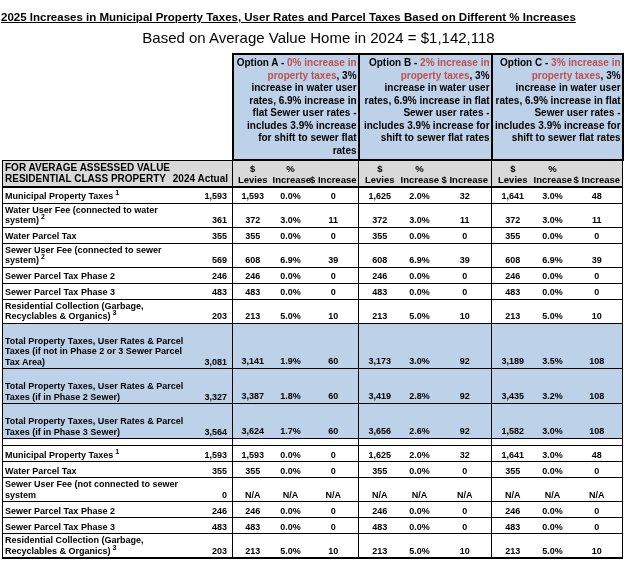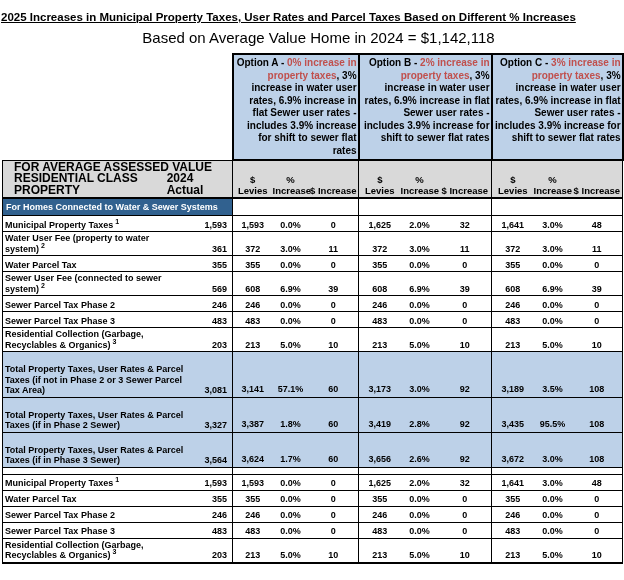--- a/index.html
+++ b/index.html
@@ -17,21 +17,21 @@
     text-align:right;font-size:10px;line-height:12.5px;
     padding:2px 1px;vertical-align:top;
   }
   .opthead .red{color:var(--accent-red,#c0504d);}
   .shead{background:var(--header-gray,#d9d9d9);
     border-top:1px solid var(--border,#000);border-bottom:1px solid var(--border,#000);
     font-size:9.5px;line-height:11px;text-align:center;padding:1px 0;}
   .cornerhead{background:var(--header-gray,#d9d9d9);
     border-top:1px solid var(--border,#000);border-bottom:1px solid var(--border,#000);
     border-left:1px solid var(--border,#000);
-    font-size:12px;line-height:11.5px;padding:1px 11px;vertical-align:top;}
+    font-size:10px;line-height:11.5px;padding:1px 2px;vertical-align:top;}
   .ch-line2{display:flex;justify-content:space-between;align-items:flex-end;}
   .ch-actual{padding-right:2px;}
   
   .vs{border-left:1px solid var(--border,#000);}
   .re{border-right:1px solid var(--border,#000);}
   .lblact{border-left:1px solid var(--border,#000);
     border-top:1px solid var(--border,#000);border-bottom:1px solid var(--border,#000);
     font-size:9px;line-height:10.5px;padding:1px 0 1px 2px;}
   .lblwrap{display:flex;align-items:flex-end;}
   .lbl{flex:1 1 auto;min-width:0;}
@@ -122,47 +122,41 @@
             <div>%</div>
             <div>Increase</div>
           </td>
       <td class="shead re">
             <div>$ Increase</div>
           </td>
     </tr>
 
     </tbody>
       <tbody id="tbody">
-        <tr class="r-section">
-    <td class="sec" colspan="2"><span>For Homes Connected to Water &amp; Sewer Systems</span></td>
-    <td class="gap vs" colspan="3"></td>
-    <td class="gap vs" colspan="3"></td>
-    <td class="gap vs re" colspan="3"></td>
-  </tr>
         <tr class="r-data">
     <td class="lblact" colspan="2">
       <div class="lblwrap">
         <span class="lbl"><span>Municipal Property Taxes</span><sup>&nbsp;1</sup></span>
         <span class="act">1,593</span>
       </div>
     </td>
     <td class="val vs">1,593</td>
     <td class="val">0.0%</td>
     <td class="val">0</td>
     <td class="val vs">1,625</td>
     <td class="val">2.0%</td>
     <td class="val">32</td>
     <td class="val vs">1,641</td>
     <td class="val">3.0%</td>
     <td class="val re">48</td>
   </tr>
         <tr class="r-data">
     <td class="lblact" colspan="2">
       <div class="lblwrap">
-        <span class="lbl"><span>Water User Fee (property to water system)</span><sup>&nbsp;2</sup></span>
+        <span class="lbl"><span>Water User Fee (connected to water system)</span><sup>&nbsp;2</sup></span>
         <span class="act">361</span>
       </div>
     </td>
     <td class="val vs">372</td>
     <td class="val">3.0%</td>
     <td class="val">11</td>
     <td class="val vs">372</td>
     <td class="val">3.0%</td>
     <td class="val">11</td>
     <td class="val vs">372</td>
@@ -255,21 +249,21 @@
     <td class="val re">10</td>
   </tr>
         <tr class="r-total">
     <td class="lblact" colspan="2">
       <div class="lblwrap">
         <span class="lbl"><span>Total Property Taxes, User Rates &amp; Parcel Taxes (if not in Phase 2 or 3 Sewer Parcel Tax Area)</span></span>
         <span class="act">3,081</span>
       </div>
     </td>
     <td class="val vs">3,141</td>
-    <td class="val">57.1%</td>
+    <td class="val">1.9%</td>
     <td class="val">60</td>
     <td class="val vs">3,173</td>
     <td class="val">3.0%</td>
     <td class="val">92</td>
     <td class="val vs">3,189</td>
     <td class="val">3.5%</td>
     <td class="val re">108</td>
   </tr>
         <tr class="r-total">
     <td class="lblact" colspan="2">
@@ -278,37 +272,37 @@
         <span class="act">3,327</span>
       </div>
     </td>
     <td class="val vs">3,387</td>
     <td class="val">1.8%</td>
     <td class="val">60</td>
     <td class="val vs">3,419</td>
     <td class="val">2.8%</td>
     <td class="val">92</td>
     <td class="val vs">3,435</td>
-    <td class="val">95.5%</td>
+    <td class="val">3.2%</td>
     <td class="val re">108</td>
   </tr>
         <tr class="r-total">
     <td class="lblact" colspan="2">
       <div class="lblwrap">
         <span class="lbl"><span>Total Property Taxes, User Rates &amp; Parcel Taxes (if in Phase 3 Sewer)</span></span>
         <span class="act">3,564</span>
       </div>
     </td>
     <td class="val vs">3,624</td>
     <td class="val">1.7%</td>
     <td class="val">60</td>
     <td class="val vs">3,656</td>
     <td class="val">2.6%</td>
     <td class="val">92</td>
-    <td class="val vs">3,672</td>
+    <td class="val vs">1,582</td>
     <td class="val">3.0%</td>
     <td class="val re">108</td>
   </tr>
         <tr class="r-spacer">
     <td class="sp-left" colspan="2"></td>
     <td class="gap vs" colspan="3"></td>
     <td class="gap vs" colspan="3"></td>
     <td class="gap vs re" colspan="3"></td>
   </tr>
         <tr class="r-data">
@@ -341,20 +335,37 @@
     <td class="val vs">355</td>
     <td class="val">0.0%</td>
     <td class="val">0</td>
     <td class="val vs">355</td>
     <td class="val">0.0%</td>
     <td class="val re">0</td>
   </tr>
         <tr class="r-data">
     <td class="lblact" colspan="2">
       <div class="lblwrap">
+        <span class="lbl"><span>Sewer User Fee (not connected to sewer system</span></span>
+        <span class="act">0</span>
+      </div>
+    </td>
+    <td class="val vs">N/A</td>
+    <td class="val">N/A</td>
+    <td class="val">N/A</td>
+    <td class="val vs">N/A</td>
+    <td class="val">N/A</td>
+    <td class="val">N/A</td>
+    <td class="val vs">N/A</td>
+    <td class="val">N/A</td>
+    <td class="val re">N/A</td>
+  </tr>
+        <tr class="r-data">
+    <td class="lblact" colspan="2">
+      <div class="lblwrap">
         <span class="lbl"><span>Sewer Parcel Tax Phase 2</span></span>
         <span class="act">246</span>
       </div>
     </td>
     <td class="val vs">246</td>
     <td class="val">0.0%</td>
     <td class="val">0</td>
     <td class="val vs">246</td>
     <td class="val">0.0%</td>
     <td class="val">0</td>

